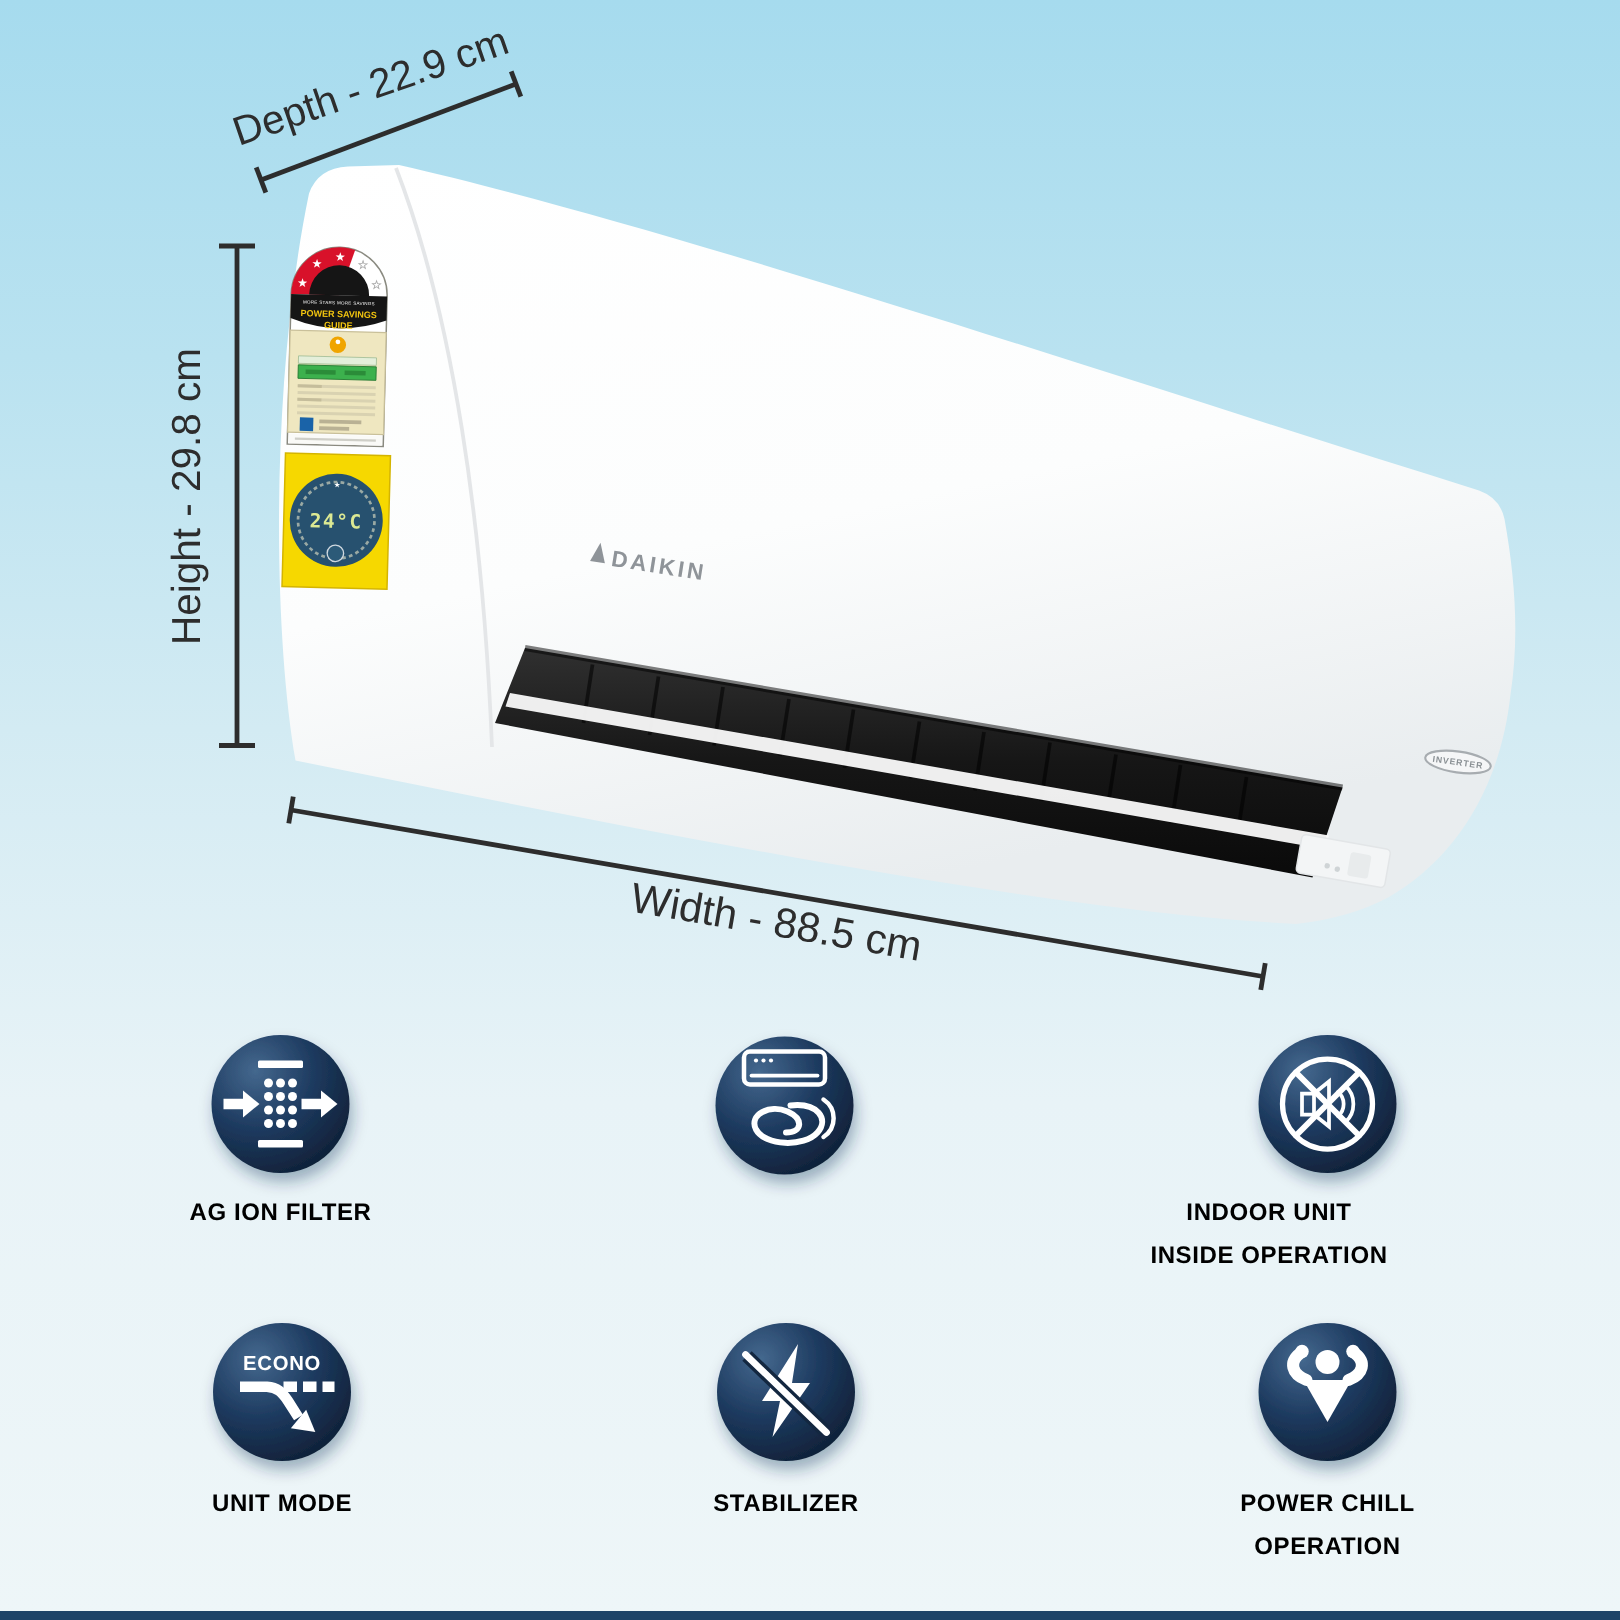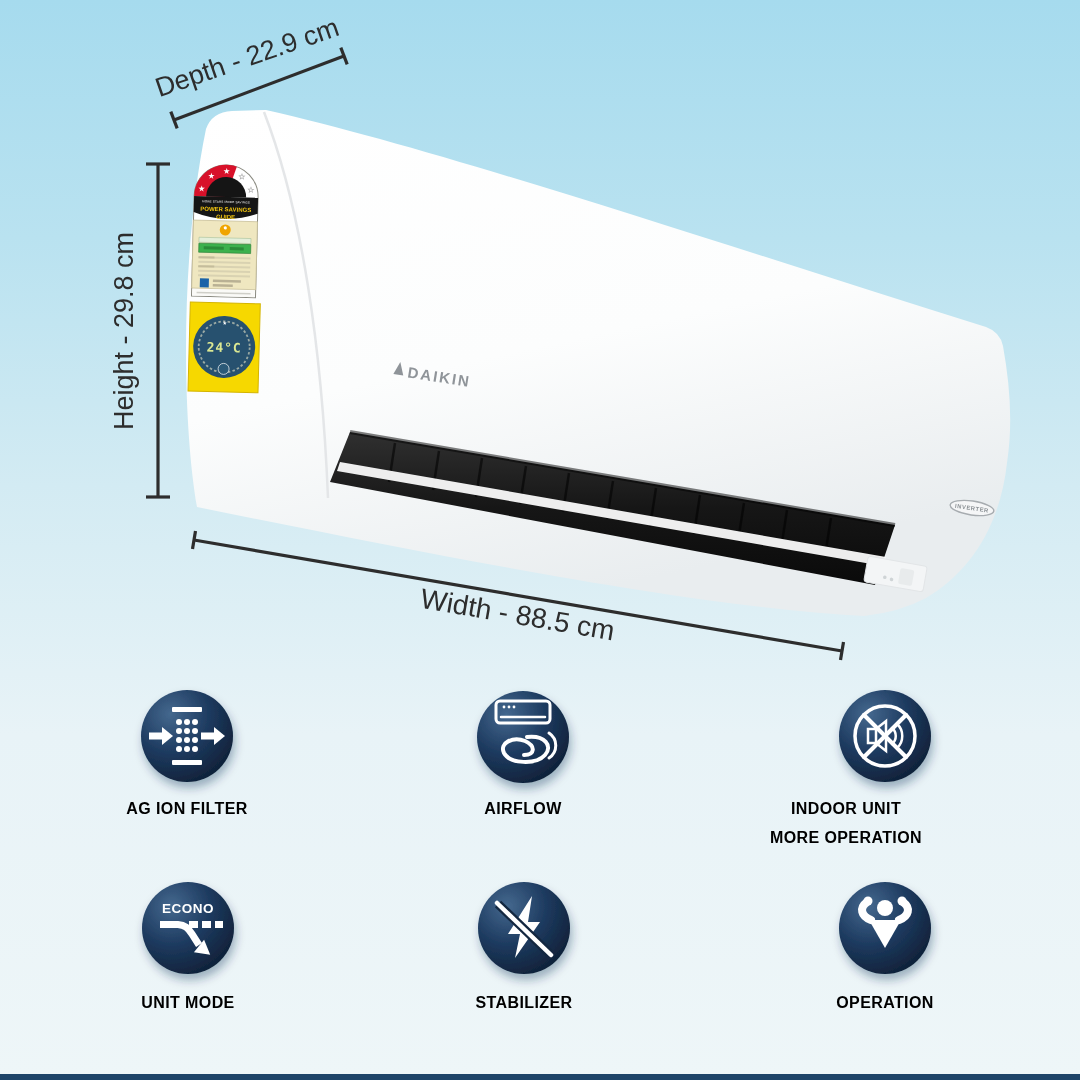--- a/index.html
+++ b/index.html
@@ -238,30 +238,30 @@
     <path d="M -14,-8 C -24,-12 -26,-20 -18,-26" stroke="#ffffff" stroke-width="8" fill="none" stroke-linecap="round"></path>
     <path d="M 14,-8 C 24,-12 26,-20 18,-26" stroke="#ffffff" stroke-width="8" fill="none" stroke-linecap="round"></path>
   </g>
 </svg>
 
 <div class="feat-label" style="left:22px;top:794px;">
   <span>AG ION FILTER</span>
   <span></span>
 </div>
 <div class="feat-label" style="left:358px;top:794px;">
-  <span>AIRFLOW</span>
 </div>
 <div class="feat-label" style="left:681px;top:794px;">
   <span>INDOOR UNIT</span>
-  <span>MORE OPERATION</span>
+  <span>INSIDE OPERATION</span>
 </div>
 <div class="feat-label" style="left:23px;top:988px;">
   <span>UNIT MODE</span>
   <span></span>
 </div>
 <div class="feat-label" style="left:359px;top:988px;">
   <span>STABILIZER</span>
 </div>
 <div class="feat-label" style="left:720px;top:988px;">
+  <span>POWER CHILL</span>
   <span>OPERATION</span>
 </div>
 
 <div id="bottom-bar"></div>
 
 </body></html>

